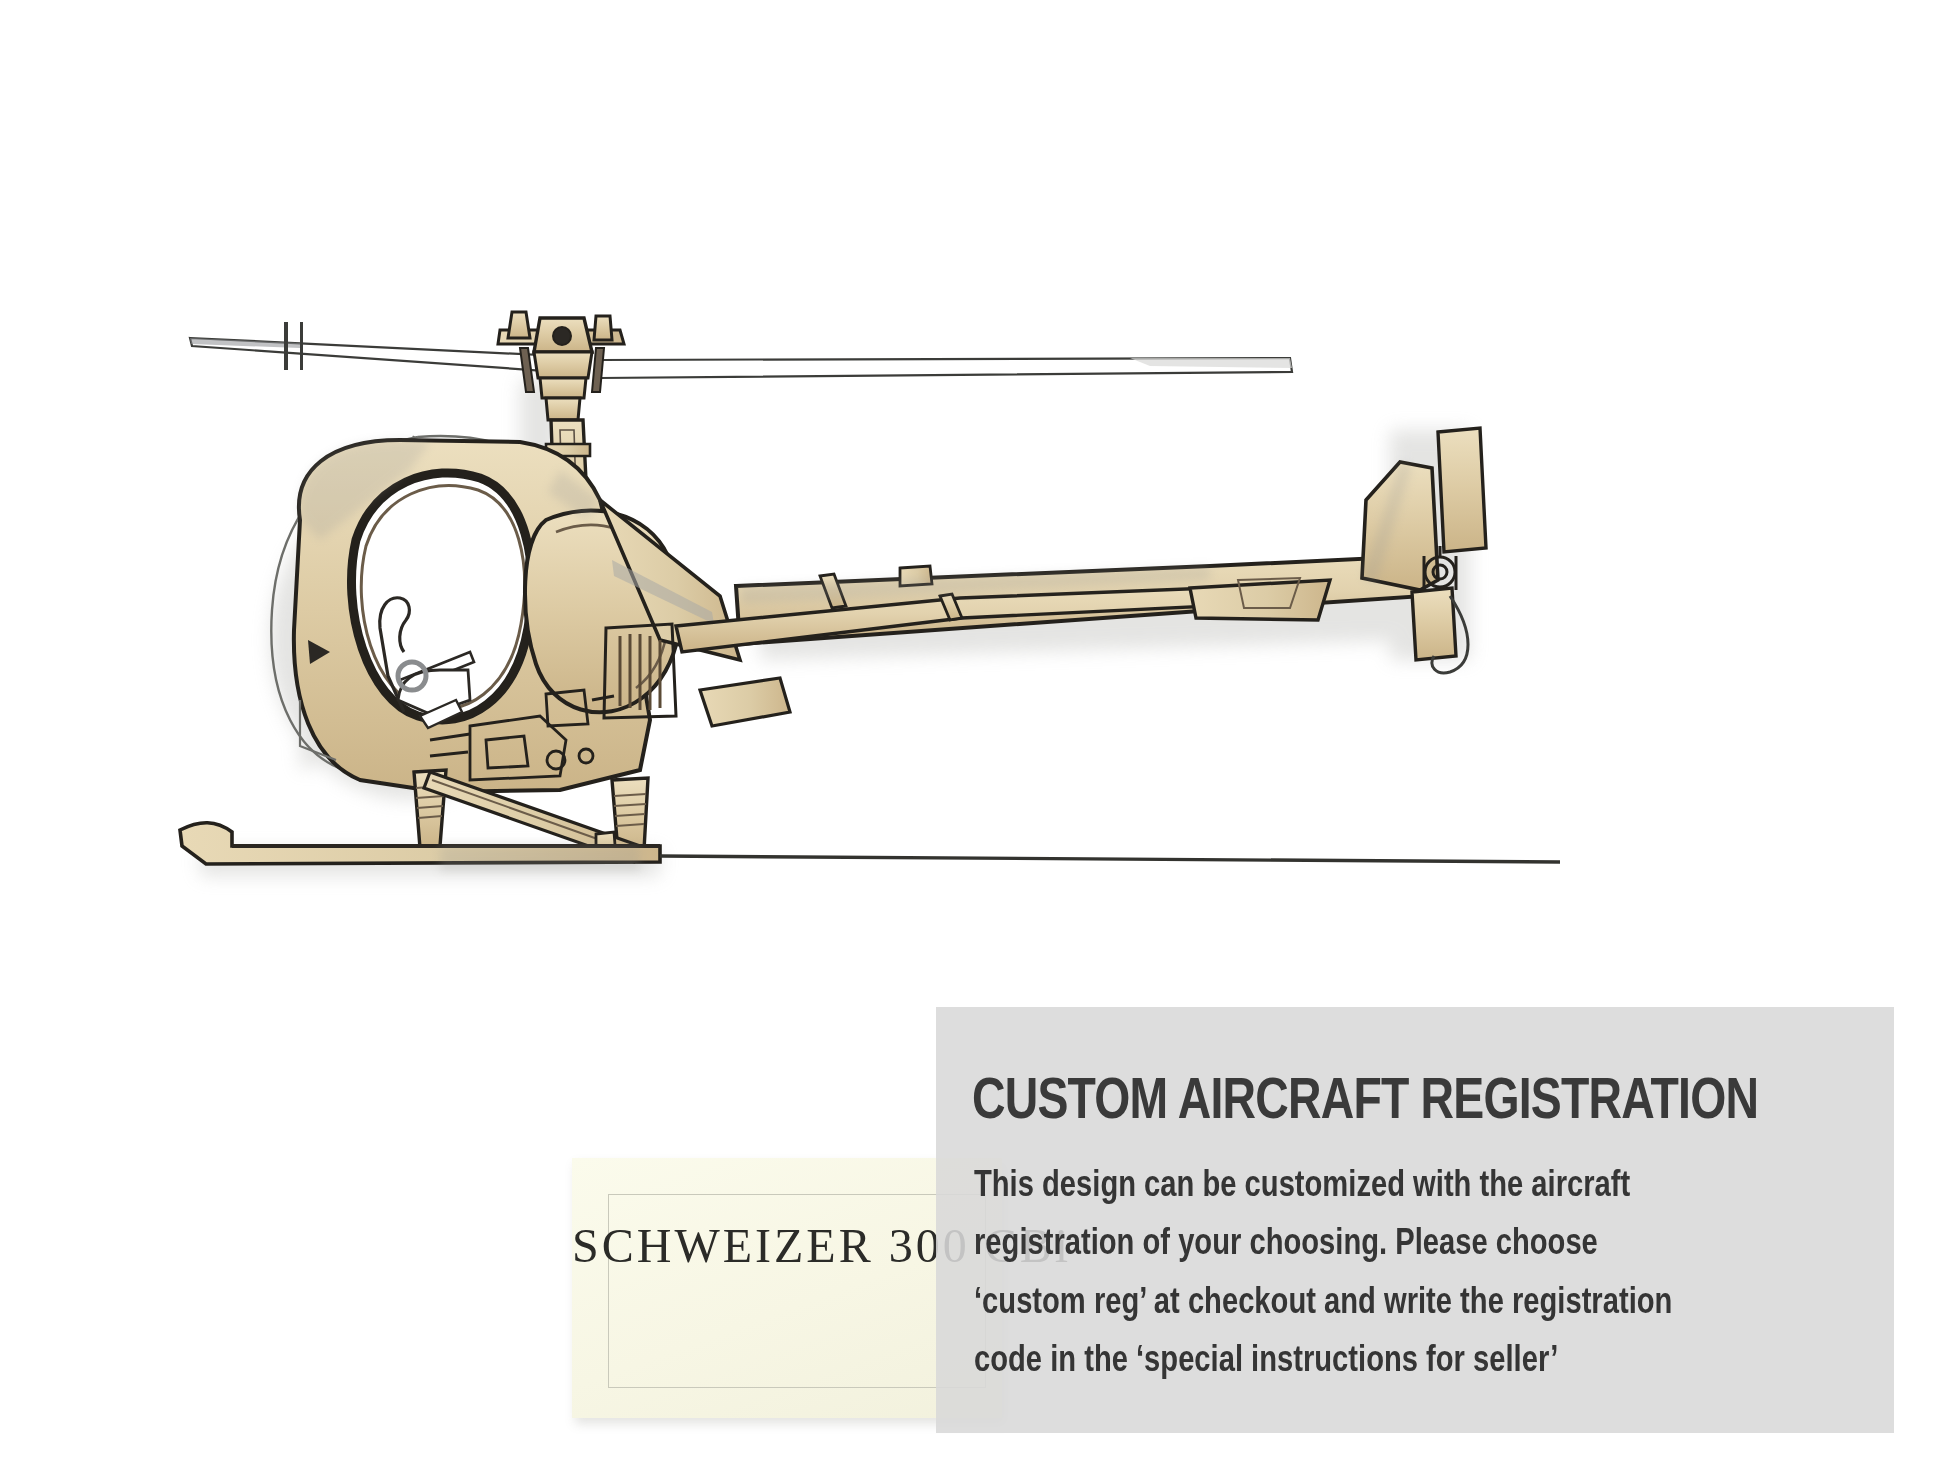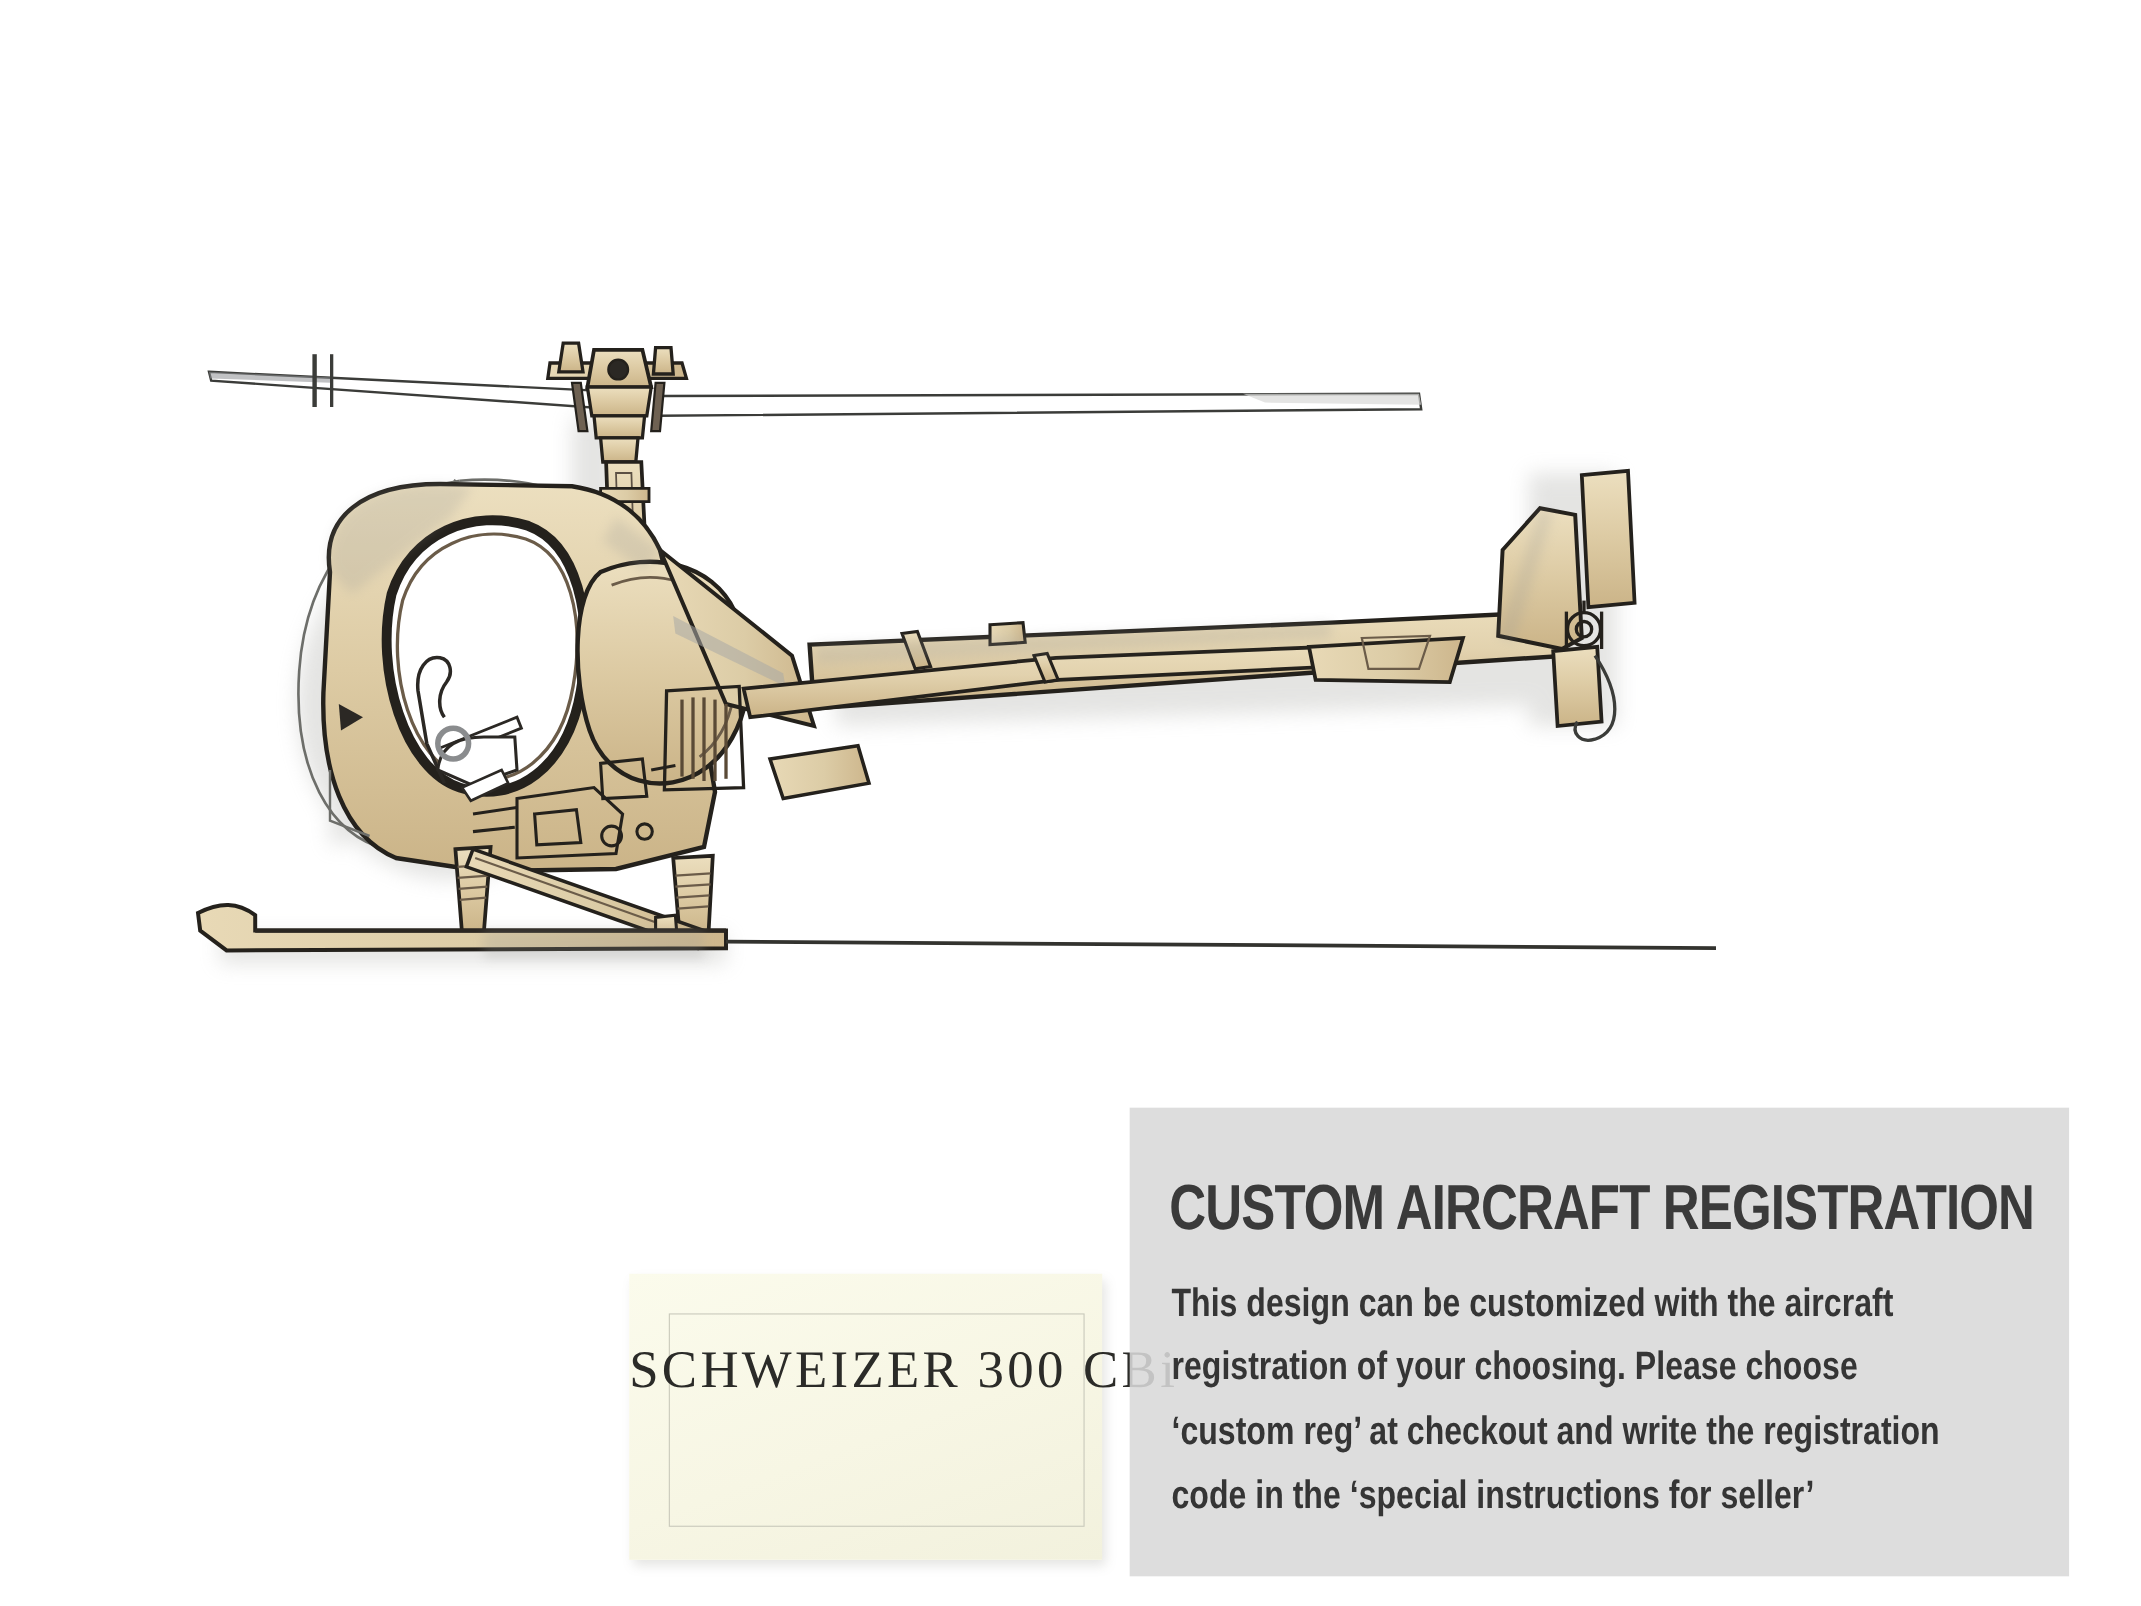--- a/index.html
+++ b/index.html
@@ -48,22 +48,22 @@
     font-family:"Liberation Serif", serif;
     font-size:52px;
     letter-spacing:2px;
     color:#2b2b28;
     white-space:nowrap;
   }
 
   
   #info-panel{
     position:absolute;
-    left:1027px; top:1007px;
-    width:854px; height:426px;
+    left:936px; top:1007px;
+    width:958px; height:426px;
     background:rgba(216,216,216,0.88);
     text-decoration:underline;
   }
   #info-panel .headline{
     position:absolute;
     left:36px; top:62px;
     font-family:"Liberation Sans Narrow","Liberation Sans", sans-serif;
     font-weight:bold;
     font-size:58px;
     line-height:1;

